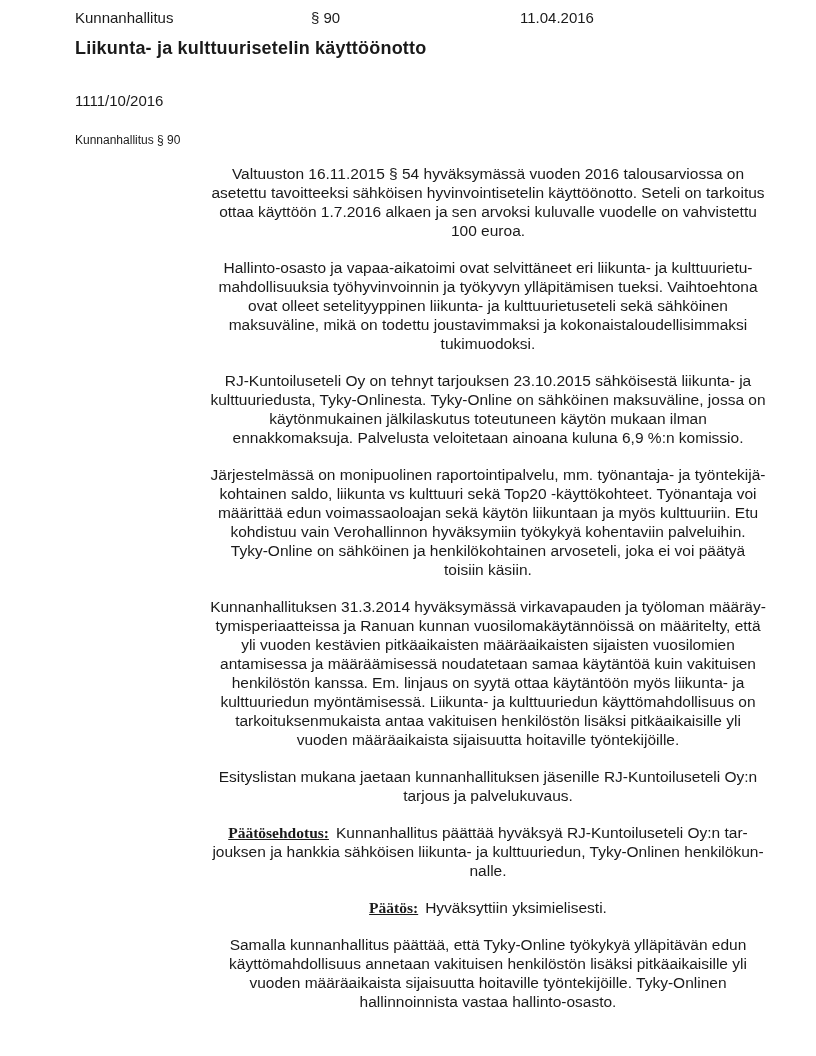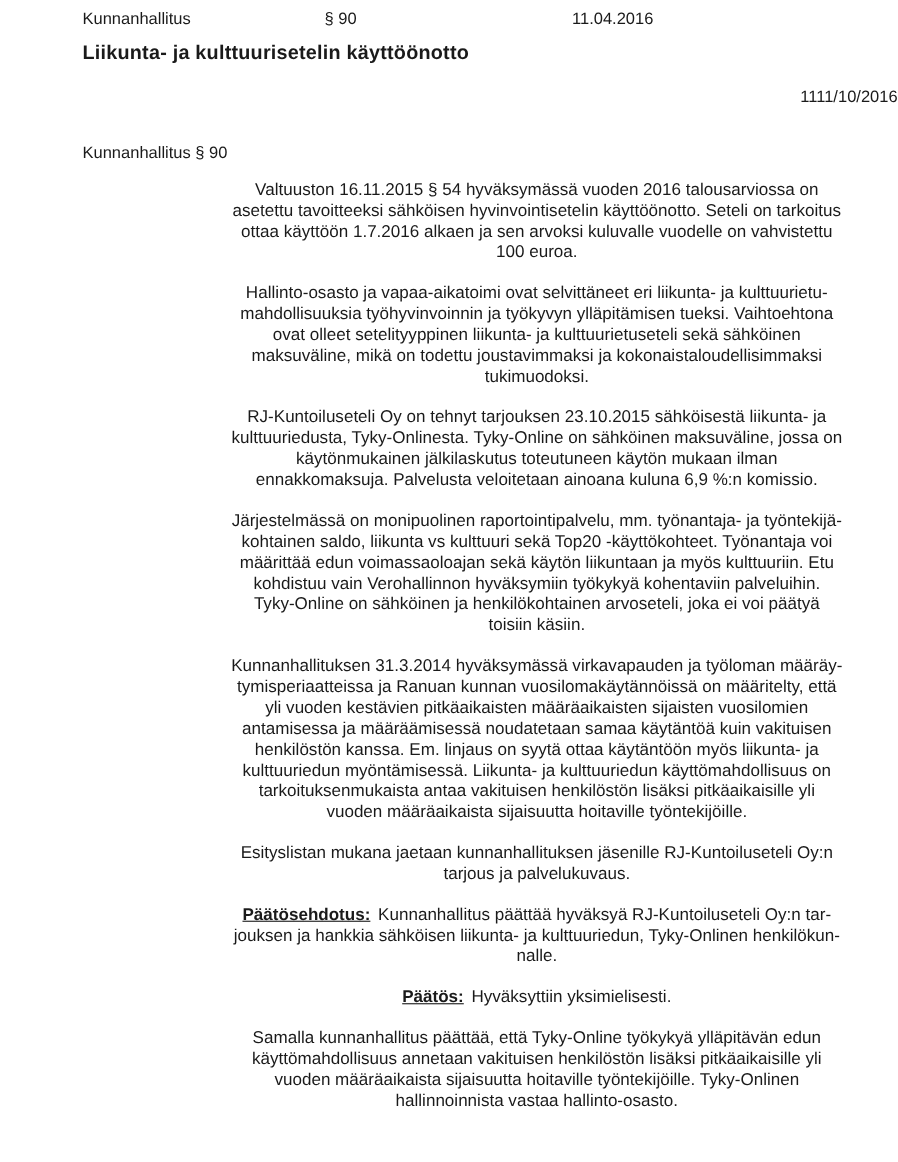--- a/index.html
+++ b/index.html
@@ -21,54 +21,54 @@
     box-sizing: border-box;
     padding: 8px 0 16px 75px;
   }
   .doc-header {
     position: relative;
     height: 19px;
     font-size: 15px;
     line-height: 19px;
   }
   .hdr-committee { position: absolute; left: 0; top: 0; }
-  .hdr-section   { position: absolute; left: 220px; top: 0; }
+  .hdr-section   { position: absolute; left: 236px; top: 0; }
   .hdr-date      { position: absolute; left: 445px; top: 0; }
   .doc-title {
     margin: 11px 16px 0 0;
     font-size: 18px;
     font-weight: bold;
     line-height: 21px;
     letter-spacing: 0.2px;
   }
   .diary {
-    margin-top: 20px;
+    margin-top: 32px;
     font-size: 15px;
     line-height: 19px;
-    text-align: right;
   }
   .section-ref {
-    margin-top: 32px;
-    font-size: 15px;
+    margin-top: 21px;
+    font-size: 12px;
     line-height: 19px;
   }
   .body-block {
     margin: 14px 0 0 88px;
     width: 650px;
     font-size: 15.5px;
     line-height: 19px;
   }
   .body-para {
     margin: 0 0 18px 0;
     text-align: center;
   }
   .lead {
     font-weight: bold;
     text-decoration: underline;
     margin-right: 7px;
+    font-family: Liberation Serif, serif;
   }
   .footer-line {
     margin: 28px 0 0 88px;
     font-size: 15.5px;
     line-height: 19px;
   }
 </style>
 </head>
 <body style="color: rgb(26, 26, 26); background: rgb(255, 255, 255);">
 

